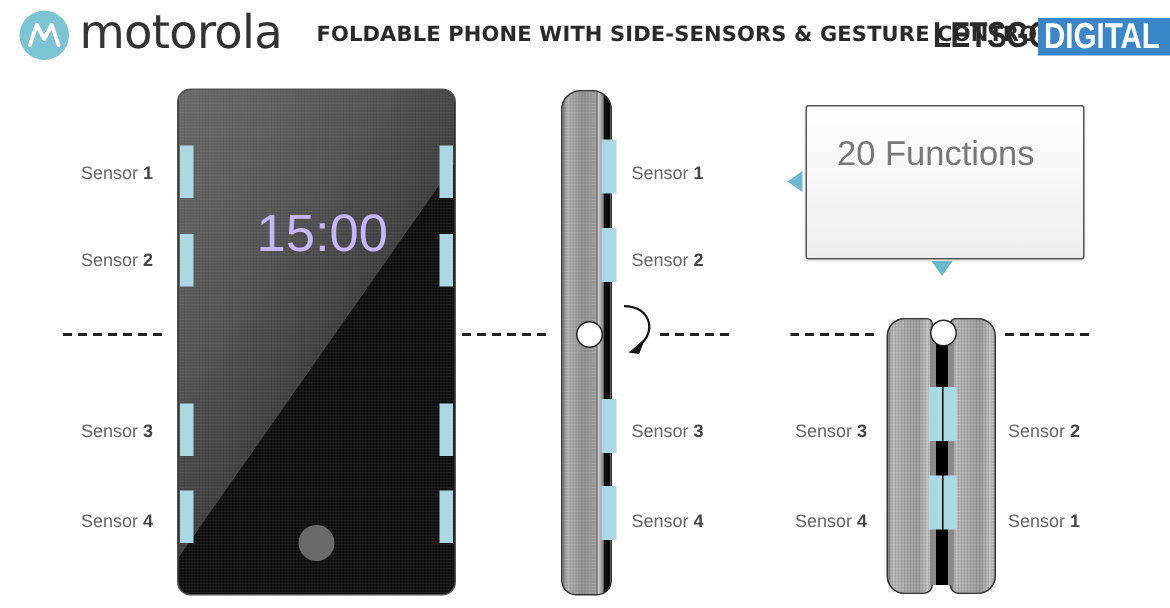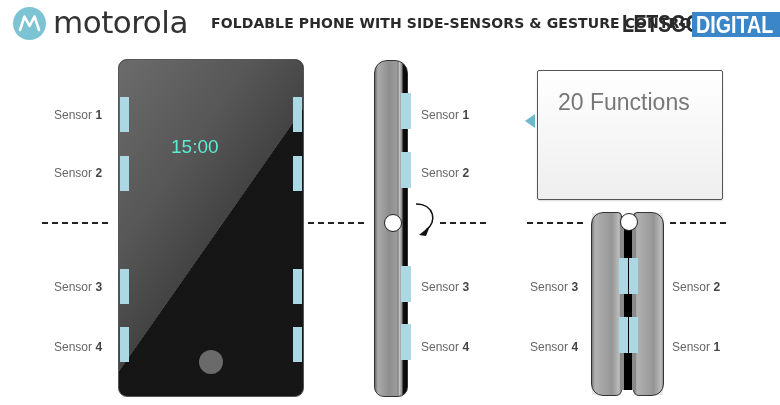--- a/index.html
+++ b/index.html
@@ -49,21 +49,21 @@
     position: absolute; inset: 0;
     background: linear-gradient(125deg, #6a6a6a 0%, #555 30%, #3e3e3e 52%, transparent 52.1%);
     opacity: 0.95;
   }
   .phone-front .texture {
     position: absolute; inset: 0;
     background-image: radial-gradient(rgba(255,255,255,0.09) 0.6px, transparent 0.8px);
     background-size: 2px 2px;
   }
   .phone-front .clock {
-    position: absolute; left: 52px; top: 76px; font-size: 19px; color: #5eead4;
+    position: absolute; left: 52px; top: 76px; font-size: 35px; color: #c4b5fd;
     font-family: "Liberation Sans", sans-serif; letter-spacing: 0;
   }
   .phone-front .home-btn {
     position: absolute; left: 80px; top: 290px; width: 24px; height: 24px; border-radius: 50%;
     background: #6a6a6a;
   }
   .sensor { background: #acd8e3; }
 
   
   .side-phone { left: 374px; top: 60px; width: 34px; height: 337px; }
@@ -77,21 +77,21 @@
     position: absolute; left: 1px; top: 1px; width: 22px; height: 335px;
     background-image: radial-gradient(rgba(0,0,0,0.18) 0.6px, transparent 0.8px);
     background-size: 2px 2px; border-radius: 12px 0 0 10px;
   }
   .hinge-circle {
     width: 18px; height: 18px; border-radius: 50%; background: #fff; border: 1.5px solid #222;
   }
 
   
   .callout {
-    left: 537px; top: 70px; width: 186px; height: 130px;
+    left: 537px; top: 70px; width: 186px; height: 103px;
     background: linear-gradient(180deg, #ffffff 0%, #eeeeee 100%);
     border: 1.5px solid #555; border-radius: 2px;
     box-shadow: 0 1px 2px rgba(0,0,0,0.15);
   }
   .callout .line {
     position: absolute; left: 20px; font-size: 23px; color: #777;
     font-family: "Liberation Sans", sans-serif;
   }
   .tri-left {
     width: 0; height: 0; border-top: 7px solid transparent; border-bottom: 7px solid transparent;

